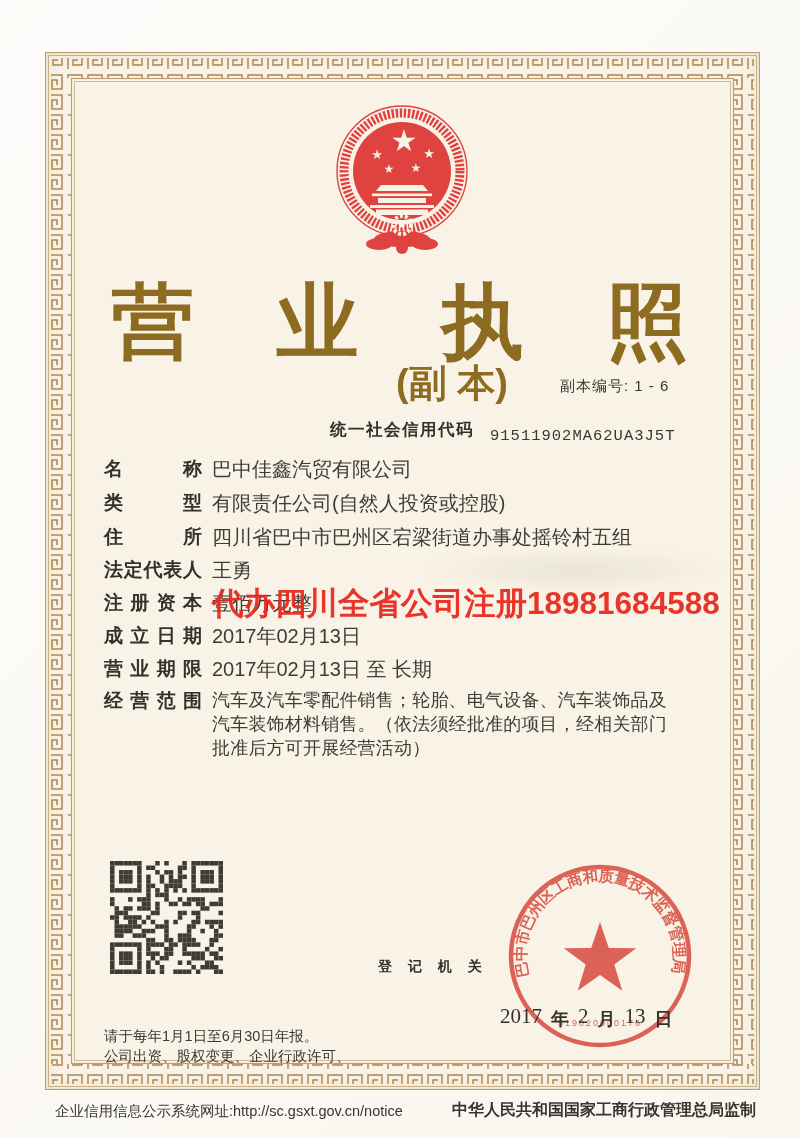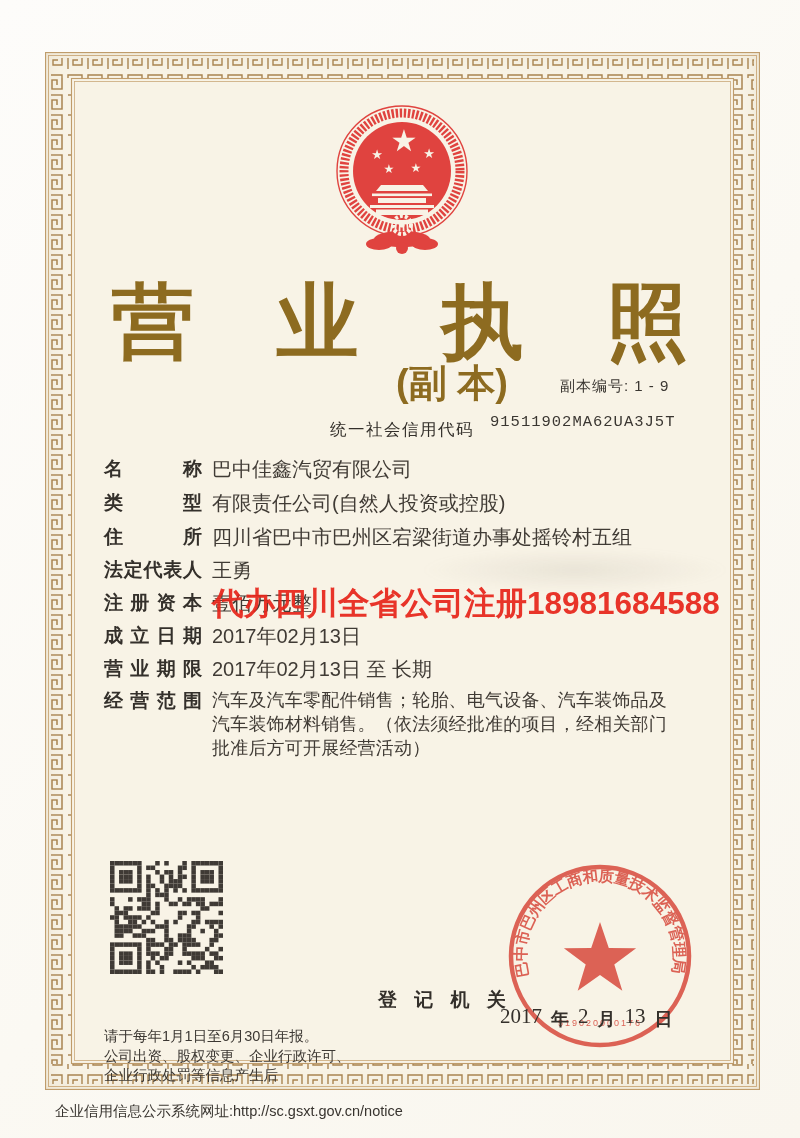--- a/index.html
+++ b/index.html
@@ -11,38 +11,38 @@
   .frame-svg{position:absolute;left:45px;top:52px;}
   
   .emblem{position:absolute;left:330px;top:96px;}
   
   .title{position:absolute;left:0;top:268px;width:800px;text-align:center;
          font-size:82px;font-weight:700;color:#8d6b20;letter-spacing:30px;text-indent:30px;
          font-family:"Liberation Sans",sans-serif;}
   .subtitle{position:absolute;left:396px;top:358px;font-size:38px;font-weight:700;color:#8d6b20;}
   .copy-number{position:absolute;left:560px;top:377px;font-size:15px;color:#3a3631;letter-spacing:1px;}
   
-  .credit-label{position:absolute;left:330px;top:419px;font-size:16.5px;font-weight:400;color:#332f2a;letter-spacing:1.5px;}
-  .credit-code{position:absolute;left:490px;top:413px;font-size:15.5px;color:#3a3631;
+  .credit-label{position:absolute;left:330px;top:419px;font-size:16.5px;font-weight:700;color:#332f2a;letter-spacing:1.5px;}
+  .credit-code{position:absolute;left:490px;top:427px;font-size:15.5px;color:#3a3631;
                font-family:"Liberation Mono",monospace;letter-spacing:1px;}
   
   .field-row{position:absolute;left:0;top:0;width:715px;}
   .field-label{position:absolute;left:104px;width:98px;display:flex;justify-content:space-between;
                font-size:19px;font-weight:700;color:#34302b;}
   .field-value{position:absolute;left:212px;width:480px;font-size:20px;color:#403b35;white-space:nowrap;}
   .field-value.wrap{white-space:normal;font-size:18px;line-height:24px;width:468px;letter-spacing:.2px;}
   
   .watermark{position:absolute;left:212px;top:583px;font-size:31.5px;font-weight:700;color:#e7261b;
              white-space:nowrap;opacity:.93;letter-spacing:0;}
   .ghost-smudge{position:absolute;left:420px;top:548px;width:310px;height:44px;filter:blur(3px);
                 background:radial-gradient(ellipse at 50% 50%,rgba(150,140,125,.14),rgba(150,140,125,0) 70%);}
   
   .qr{position:absolute;left:110px;top:861px;}
   
-  .registrar-label{position:absolute;left:378px;top:987px;font-size:19px;font-weight:700;
+  .registrar-label{position:absolute;left:378px;top:958px;font-size:14px;font-weight:700;
                    color:#332f2a;letter-spacing:6px;}
   .seal{position:absolute;left:494px;top:850px;mix-blend-mode:multiply;opacity:.88;}
   
   .date-line{position:absolute;left:500px;top:1006px;display:flex;align-items:flex-end;color:#34302b;}
   .date-num{font-family:"Liberation Serif",serif;font-size:21px;transform:translateY(-2px);}
   .date-unit{font-size:18px;font-weight:700;margin:0 9px;}
   
   .notice{position:absolute;left:104px;top:1027px;font-size:14.5px;line-height:19.5px;color:#3c3833;}
   
   .footer-left{position:absolute;left:55px;top:1102px;font-size:14.5px;color:#38342f;}
@@ -95,21 +95,21 @@
       <rect x="48" y="102" width="48" height="5"></rect>
       <rect x="40" y="109" width="64" height="3"></rect>
       <rect x="46" y="113.5" width="52" height="5.5"></rect>
       <circle cx="72" cy="129" r="9" fill="none" stroke="#f8f3e6" stroke-width="4" stroke-dasharray="3 2"></circle>
       <circle cx="72" cy="129" r="2.6"></circle>
     </g>
   </svg>
 
   <div class="title">营 业 执 照</div>
   <div class="subtitle">(副  本)</div>
-  <div class="copy-number">副本编号: 1 - 9</div>
+  <div class="copy-number">副本编号: 1 - 6</div>
 
   <div class="credit-label">统一社会信用代码</div>
   <div class="credit-code">91511902MA62UA3J5T</div>
 
   <div id="fields">
       <div class="field-row" style="top: 456px;">
         <div class="field-label">
           <span>名</span>
           <span>称</span>
         </div>
@@ -508,18 +508,18 @@
     <span class="date-unit">年</span>
     <span class="date-num">2</span>
     <span class="date-unit">月</span>
     <span class="date-num">13</span>
     <span class="date-unit">日</span>
   </div>
 
   <div class="notice" id="notice">
       <div>请于每年1月1日至6月30日年报。</div>
       <div>公司出资、股权变更、企业行政许可、</div>
-      <div>企业行政处罚等信息产生后</div>
     </div>
 
   <div class="footer-left">企业信用信息公示系统网址:http://sc.gsxt.gov.cn/notice</div>
+  <div class="footer-right">中华人民共和国国家工商行政管理总局监制</div>
 
 </div>
 
 </body></html>

